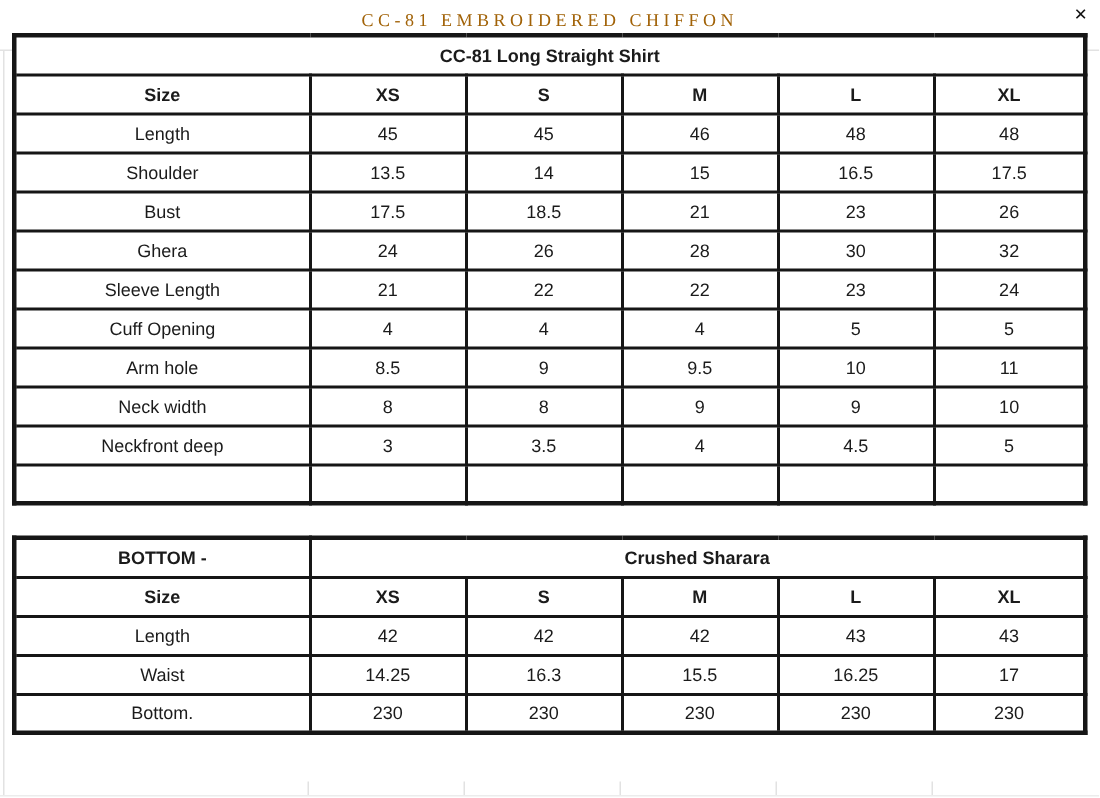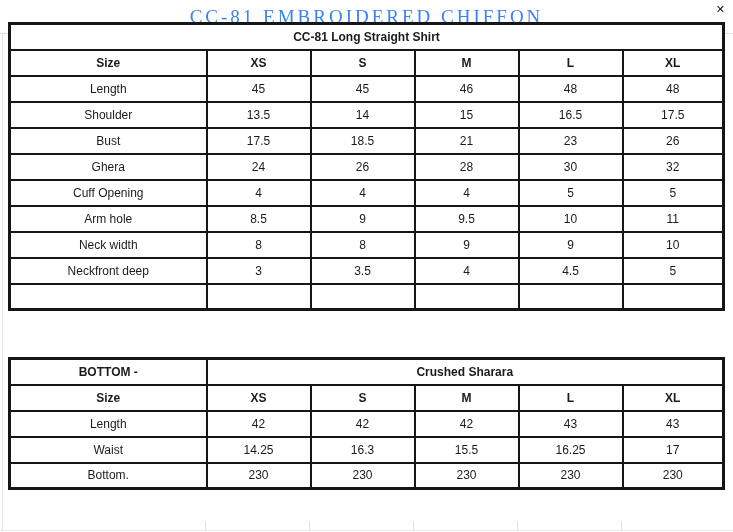--- a/index.html
+++ b/index.html
@@ -9,23 +9,23 @@
     width:733px; height:532px;
     background:#ffffff;
     font-family:"Liberation Sans", sans-serif;
     color:#1b1b1b;
     overflow:hidden;
   }
   .page-title {
     position:absolute; top:6px; left:0; width:100%;
     text-align:center;
     font-family:"Liberation Serif", serif;
-    font-size:19px;
+    font-size:12px;
     letter-spacing:3px;
-    color:#3b82f6;
+    color:#a16207;
     white-space:nowrap;
   }
   .close-btn {
     position:absolute; top:1px; right:5px;
     background:none; border:none; cursor:pointer;
     font-family:"DejaVu Sans", sans-serif;
     font-size:11px; font-weight:900; color:#111;
     padding:3px;
     line-height:1;
   }
@@ -134,20 +134,28 @@
         </tr>
         <tr>
           <td>Ghera</td>
           <td>24</td>
           <td>26</td>
           <td>28</td>
           <td>30</td>
           <td>32</td>
         </tr>
         <tr>
+          <td>Sleeve Length</td>
+          <td>21</td>
+          <td>22</td>
+          <td>22</td>
+          <td>23</td>
+          <td>24</td>
+        </tr>
+        <tr>
           <td>Cuff Opening</td>
           <td>4</td>
           <td>4</td>
           <td>4</td>
           <td>5</td>
           <td>5</td>
         </tr>
         <tr>
           <td>Arm hole</td>
           <td>8.5</td>

